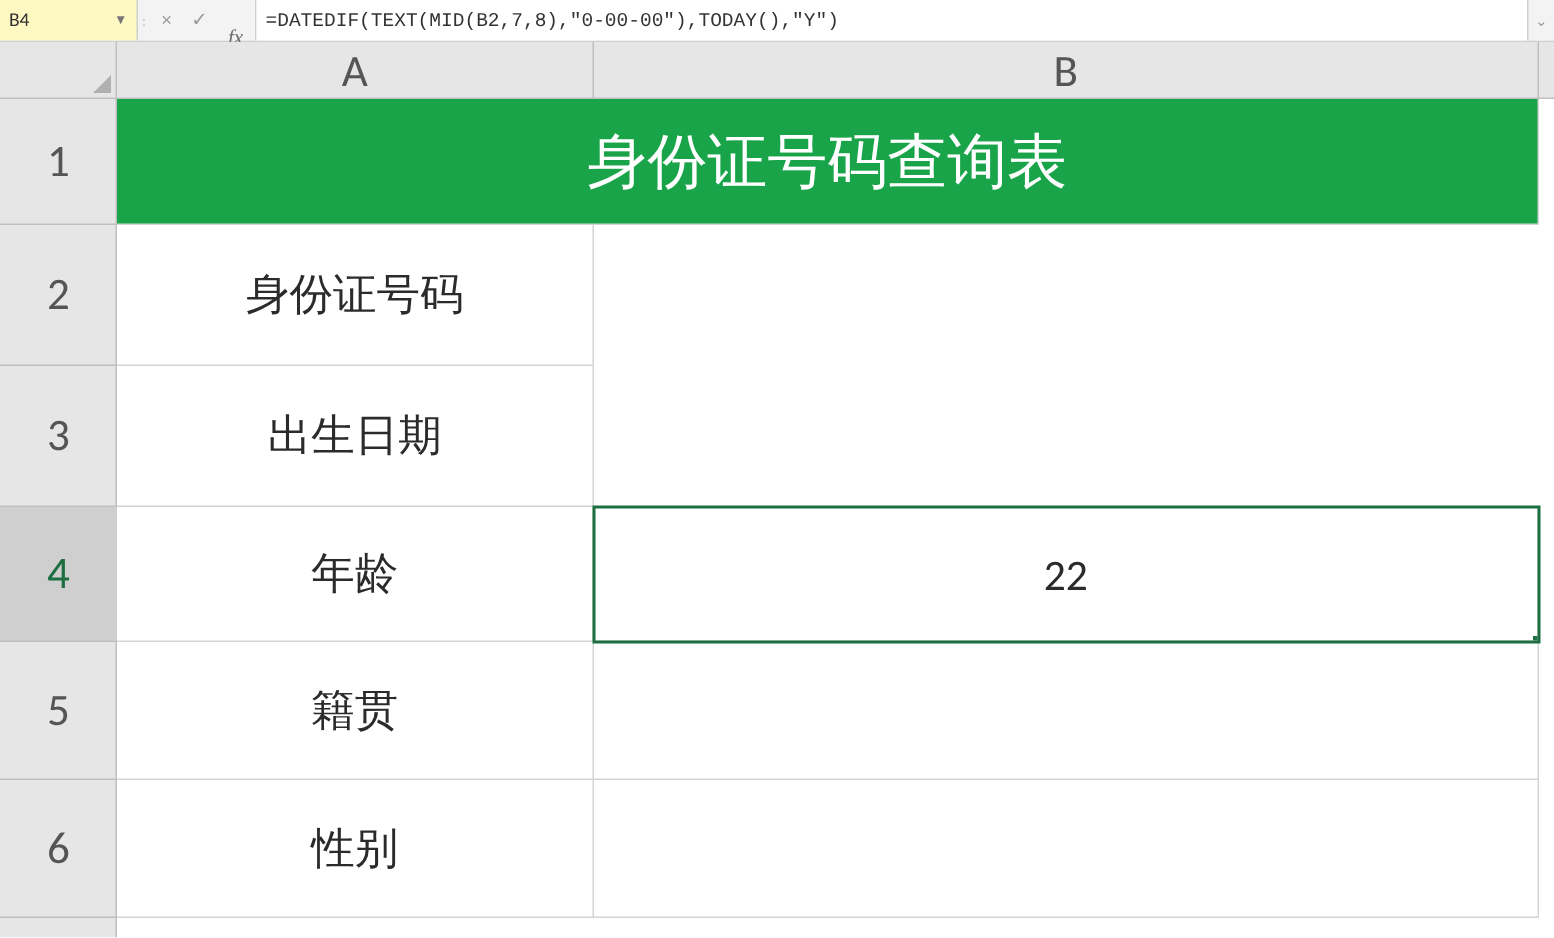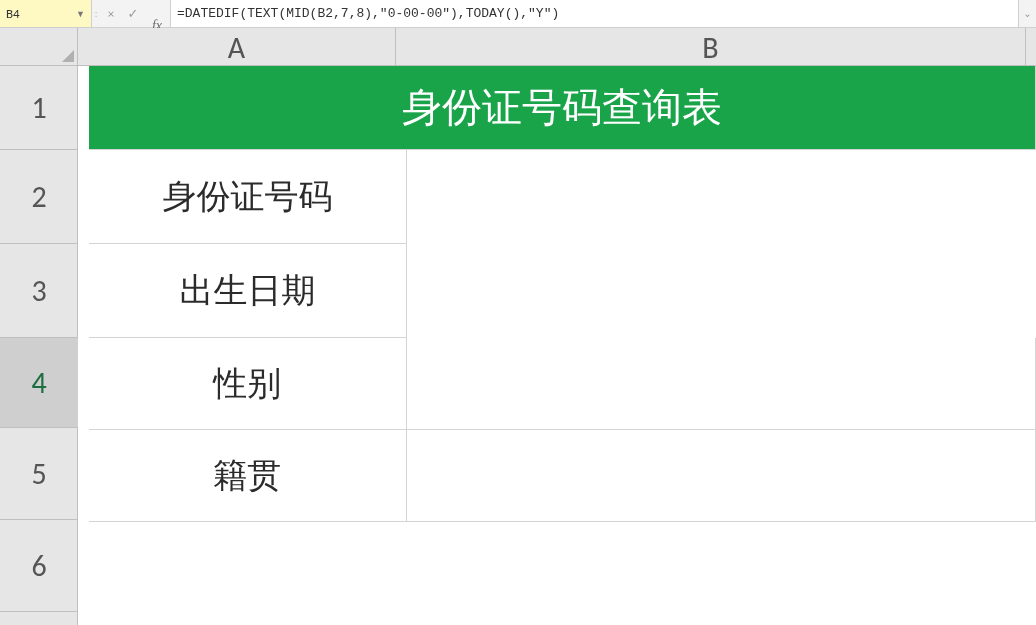--- a/index.html
+++ b/index.html
@@ -151,29 +151,28 @@
     background: #cfcfcf;
     color: #1d6f42;
   }
   .cells {
     position: absolute;
     left: 78px; top: 38px;
     right: 0; bottom: 0;
   }
   .row {
     display: flex;
-    padding-left: 11px;
   }
   .cell {
     border-right: 1px solid #d4d4d4;
     border-bottom: 1px solid #d4d4d4;
     display: flex;
     align-items: center;
     justify-content: center;
-    font-size: 34px;
+    font-size: 29px;
     color: #2b2b2b;
     font-family: "Microsoft YaHei", "Calibri", Arial, sans-serif;
     overflow: hidden;
     white-space: nowrap;
     background: #ffffff;
   }
   .title-cell {
     background: #19a44a;
     color: #ffffff;
     font-size: 40px;
@@ -243,26 +242,30 @@
       </div>
 
       <div class="row">
         <div class="cell colA r2">身份证号码</div>
       </div>
 
       <div class="row">
         <div class="cell colA r3">出生日期</div>
       </div>
 
+      <div class="row">
+        <div class="cell colA r4">年龄</div>
+        <div class="cell colB r4 active-cell">22</div>
+      </div>
+
+      <div class="row">
+        <div class="cell colA r6">籍贯</div>
+        <div class="cell colB r6"></div>
+      </div>
 
       <div class="row">
         <div class="cell colA r5">性别</div>
         <div class="cell colB r5"></div>
       </div>
 
-      <div class="row">
-        <div class="cell colA r6">籍贯</div>
-        <div class="cell colB r6"></div>
-      </div>
-
     </div>
   </div>
 </div>
 
 </body></html>

